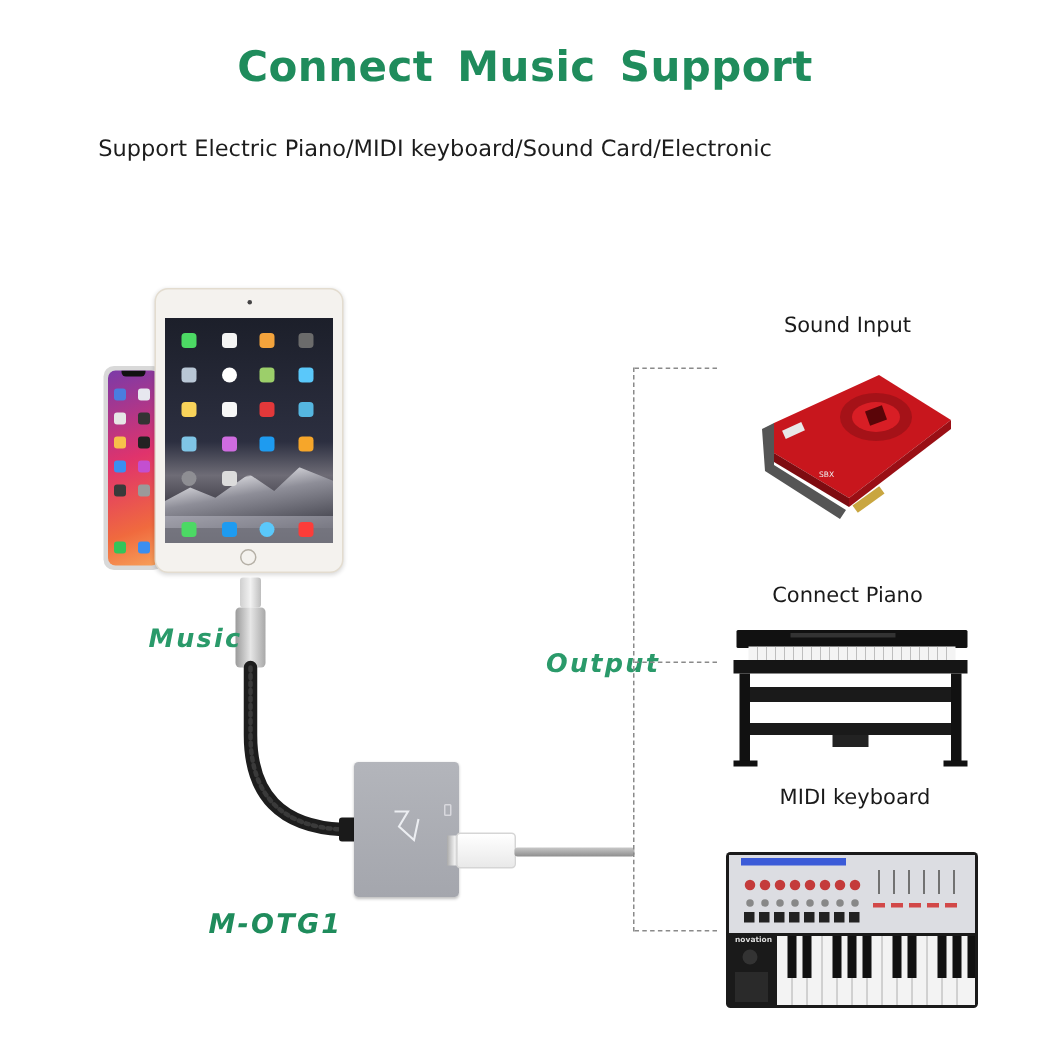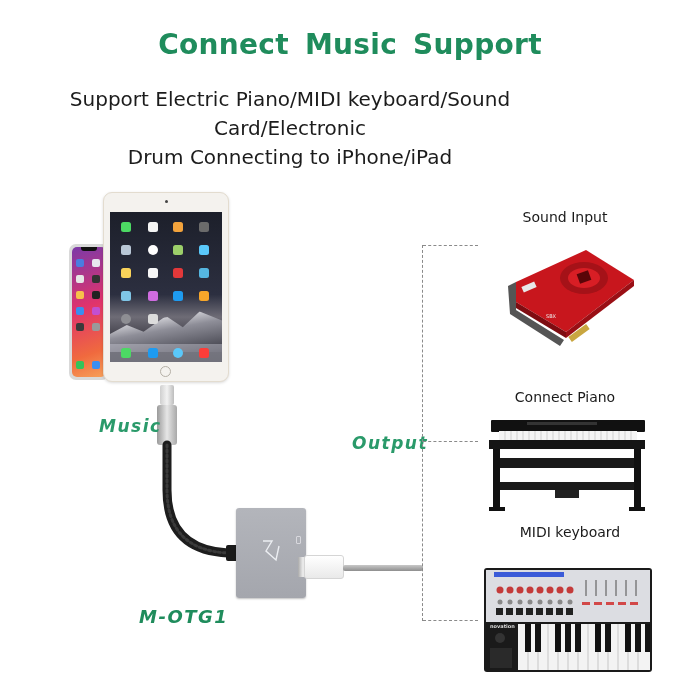--- a/index.html
+++ b/index.html
@@ -6,21 +6,21 @@
   html, body { width: 700px; height: 700px; background: #ffffff; overflow: hidden; }
   body { position: relative; font-family: "DejaVu Sans", sans-serif; color: #222; }
 
   .title {
     position: absolute; left: 0; top: 28px; width: 700px; text-align: center;
     font-family: "DejaVu Sans", sans-serif; font-weight: bold; font-size: 28px;
     color: #1f8c5c; letter-spacing: 0.3px; word-spacing: 6px;
   }
   .subtitle {
     position: absolute; left: 0; top: 85px; width: 580px; text-align: center;
-    font-size: 20px; line-height: 29px; color: #1c1c1c;
+    font-size: 15px; line-height: 29px; color: #1c1c1c;
   }
 
   
   .dash-v { position: absolute; border-left: 1.5px dashed #8a8a8a; }
   .dash-h { position: absolute; border-top: 1.5px dashed #8a8a8a; }
 
   .label-green {
     position: absolute; font-style: italic; font-weight: bold;
     color: #2a9a6a; font-size: 17px; letter-spacing: 1.5px;
   }
@@ -95,21 +95,20 @@
 
   
   .midi { position: absolute; left: 484px; top: 568px; width: 168px; height: 104px; }
 </style>
 </head>
 <body>
 
 <div class="title">Connect  Music Support</div>
 <div class="subtitle">
   <div>Support Electric Piano/MIDI keyboard/Sound Card/Electronic</div>
-  <div>Drum Connecting to iPhone/iPad</div>
 </div>
 
 <div class="iphone">
   <div class="scr">
     <div class="notch"></div>
     <div class="ic" style="left:4px;top:12px;background:#4a7de0"></div>
     <div class="ic" style="left:20px;top:12px;background:#e7e7ef"></div>
     <div class="ic" style="left:4px;top:28px;background:#e6e6e6"></div>
     <div class="ic" style="left:20px;top:28px;background:#333"></div>
     <div class="ic" style="left:4px;top:44px;background:#f7c04a"></div>
@@ -172,21 +171,21 @@
       </svg>
   </div>
   <div class="port-mark"></div>
 </div>
 <div class="usb-metal"></div>
 <div class="usb-plug"></div>
 <div class="usb-wire"></div>
 
 <div class="model-label" style="left:139px;top:606px">M-OTG1</div>
 
-<div class="label-green" style="left:352px;top:433px">Output</div>
+<div class="label-green" style="left:364px;top:433px">Output</div>
 <div class="dash-v" style="left:422px;top:245px;height:376px"></div>
 <div class="dash-h" style="left:423px;top:245px;width:55px"></div>
 <div class="dash-h" style="left:423px;top:441px;width:55px"></div>
 <div class="dash-h" style="left:423px;top:620px;width:55px"></div>
 
 <div class="device-label" style="left:500px;top:209px;width:130px">Sound Input</div>
 <svg class="soundcard" viewBox="0 0 130 110">
   <polygon points="10,42 80,10 128,40 60,92 10,62" fill="#c8161d"></polygon>
   <polygon points="10,62 60,92 60,98 10,68" fill="#7e0c11"></polygon>
   <polygon points="60,92 128,40 128,46 60,98" fill="#9a0f15"></polygon>

